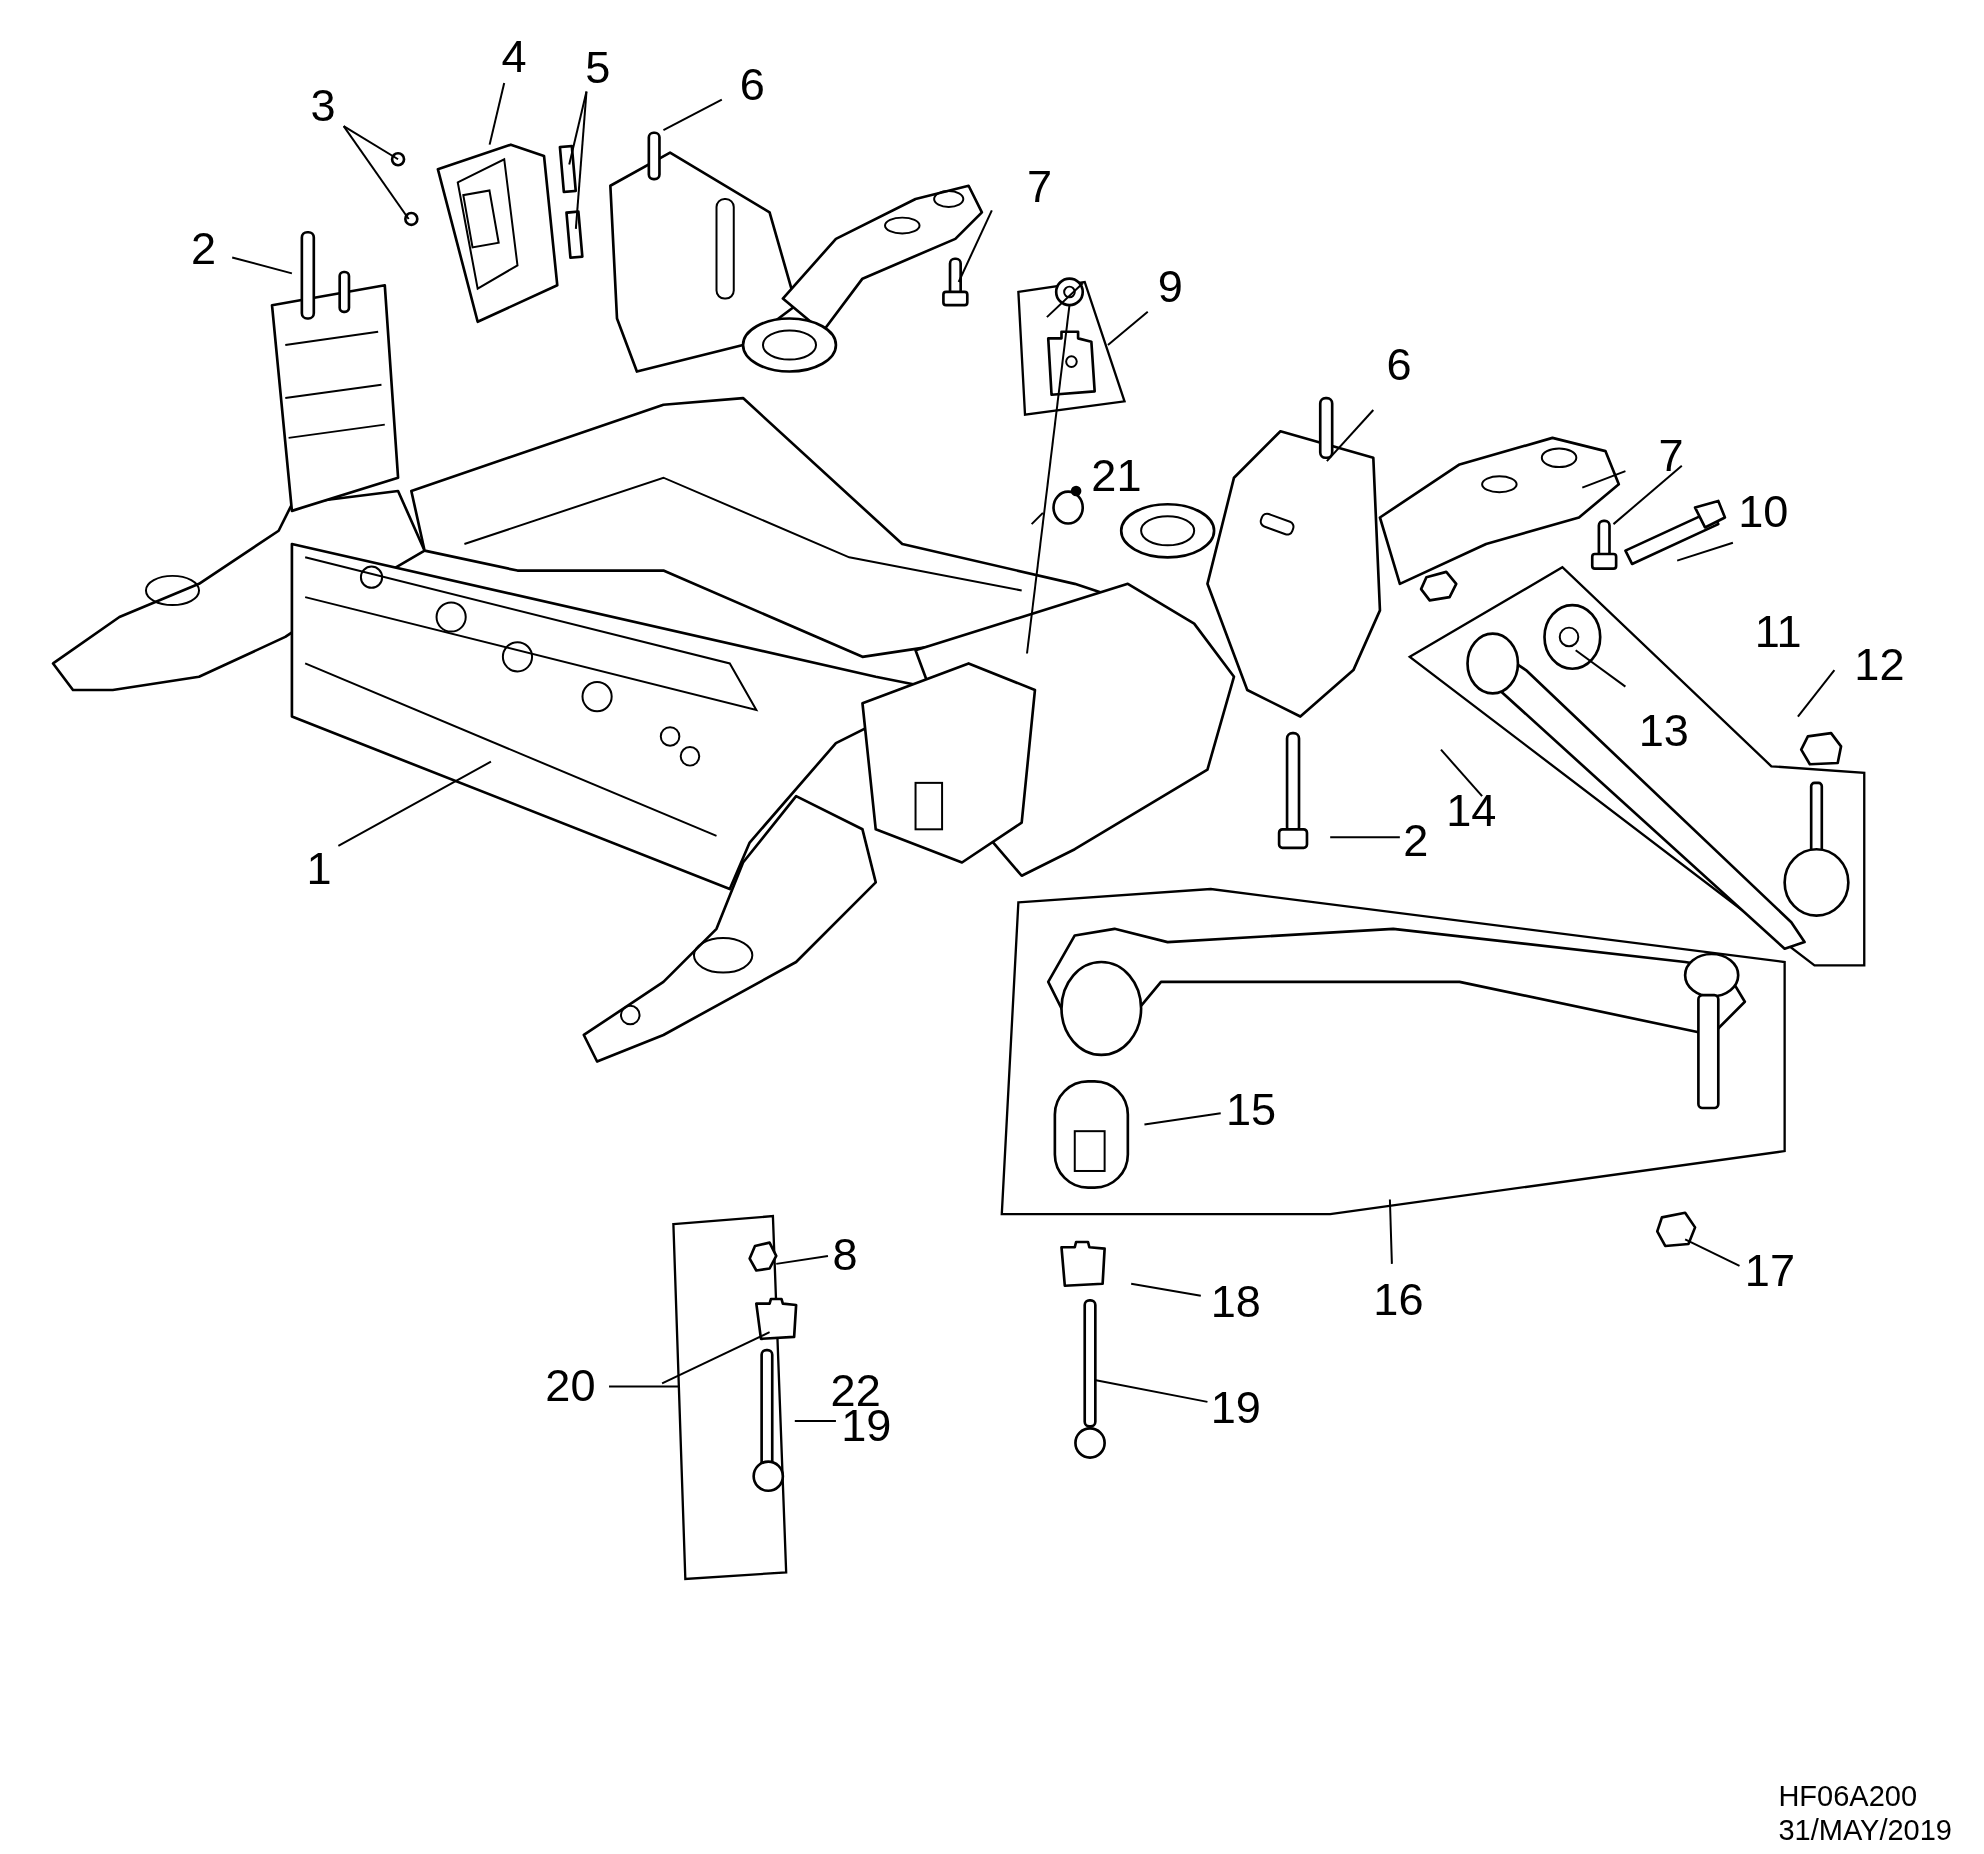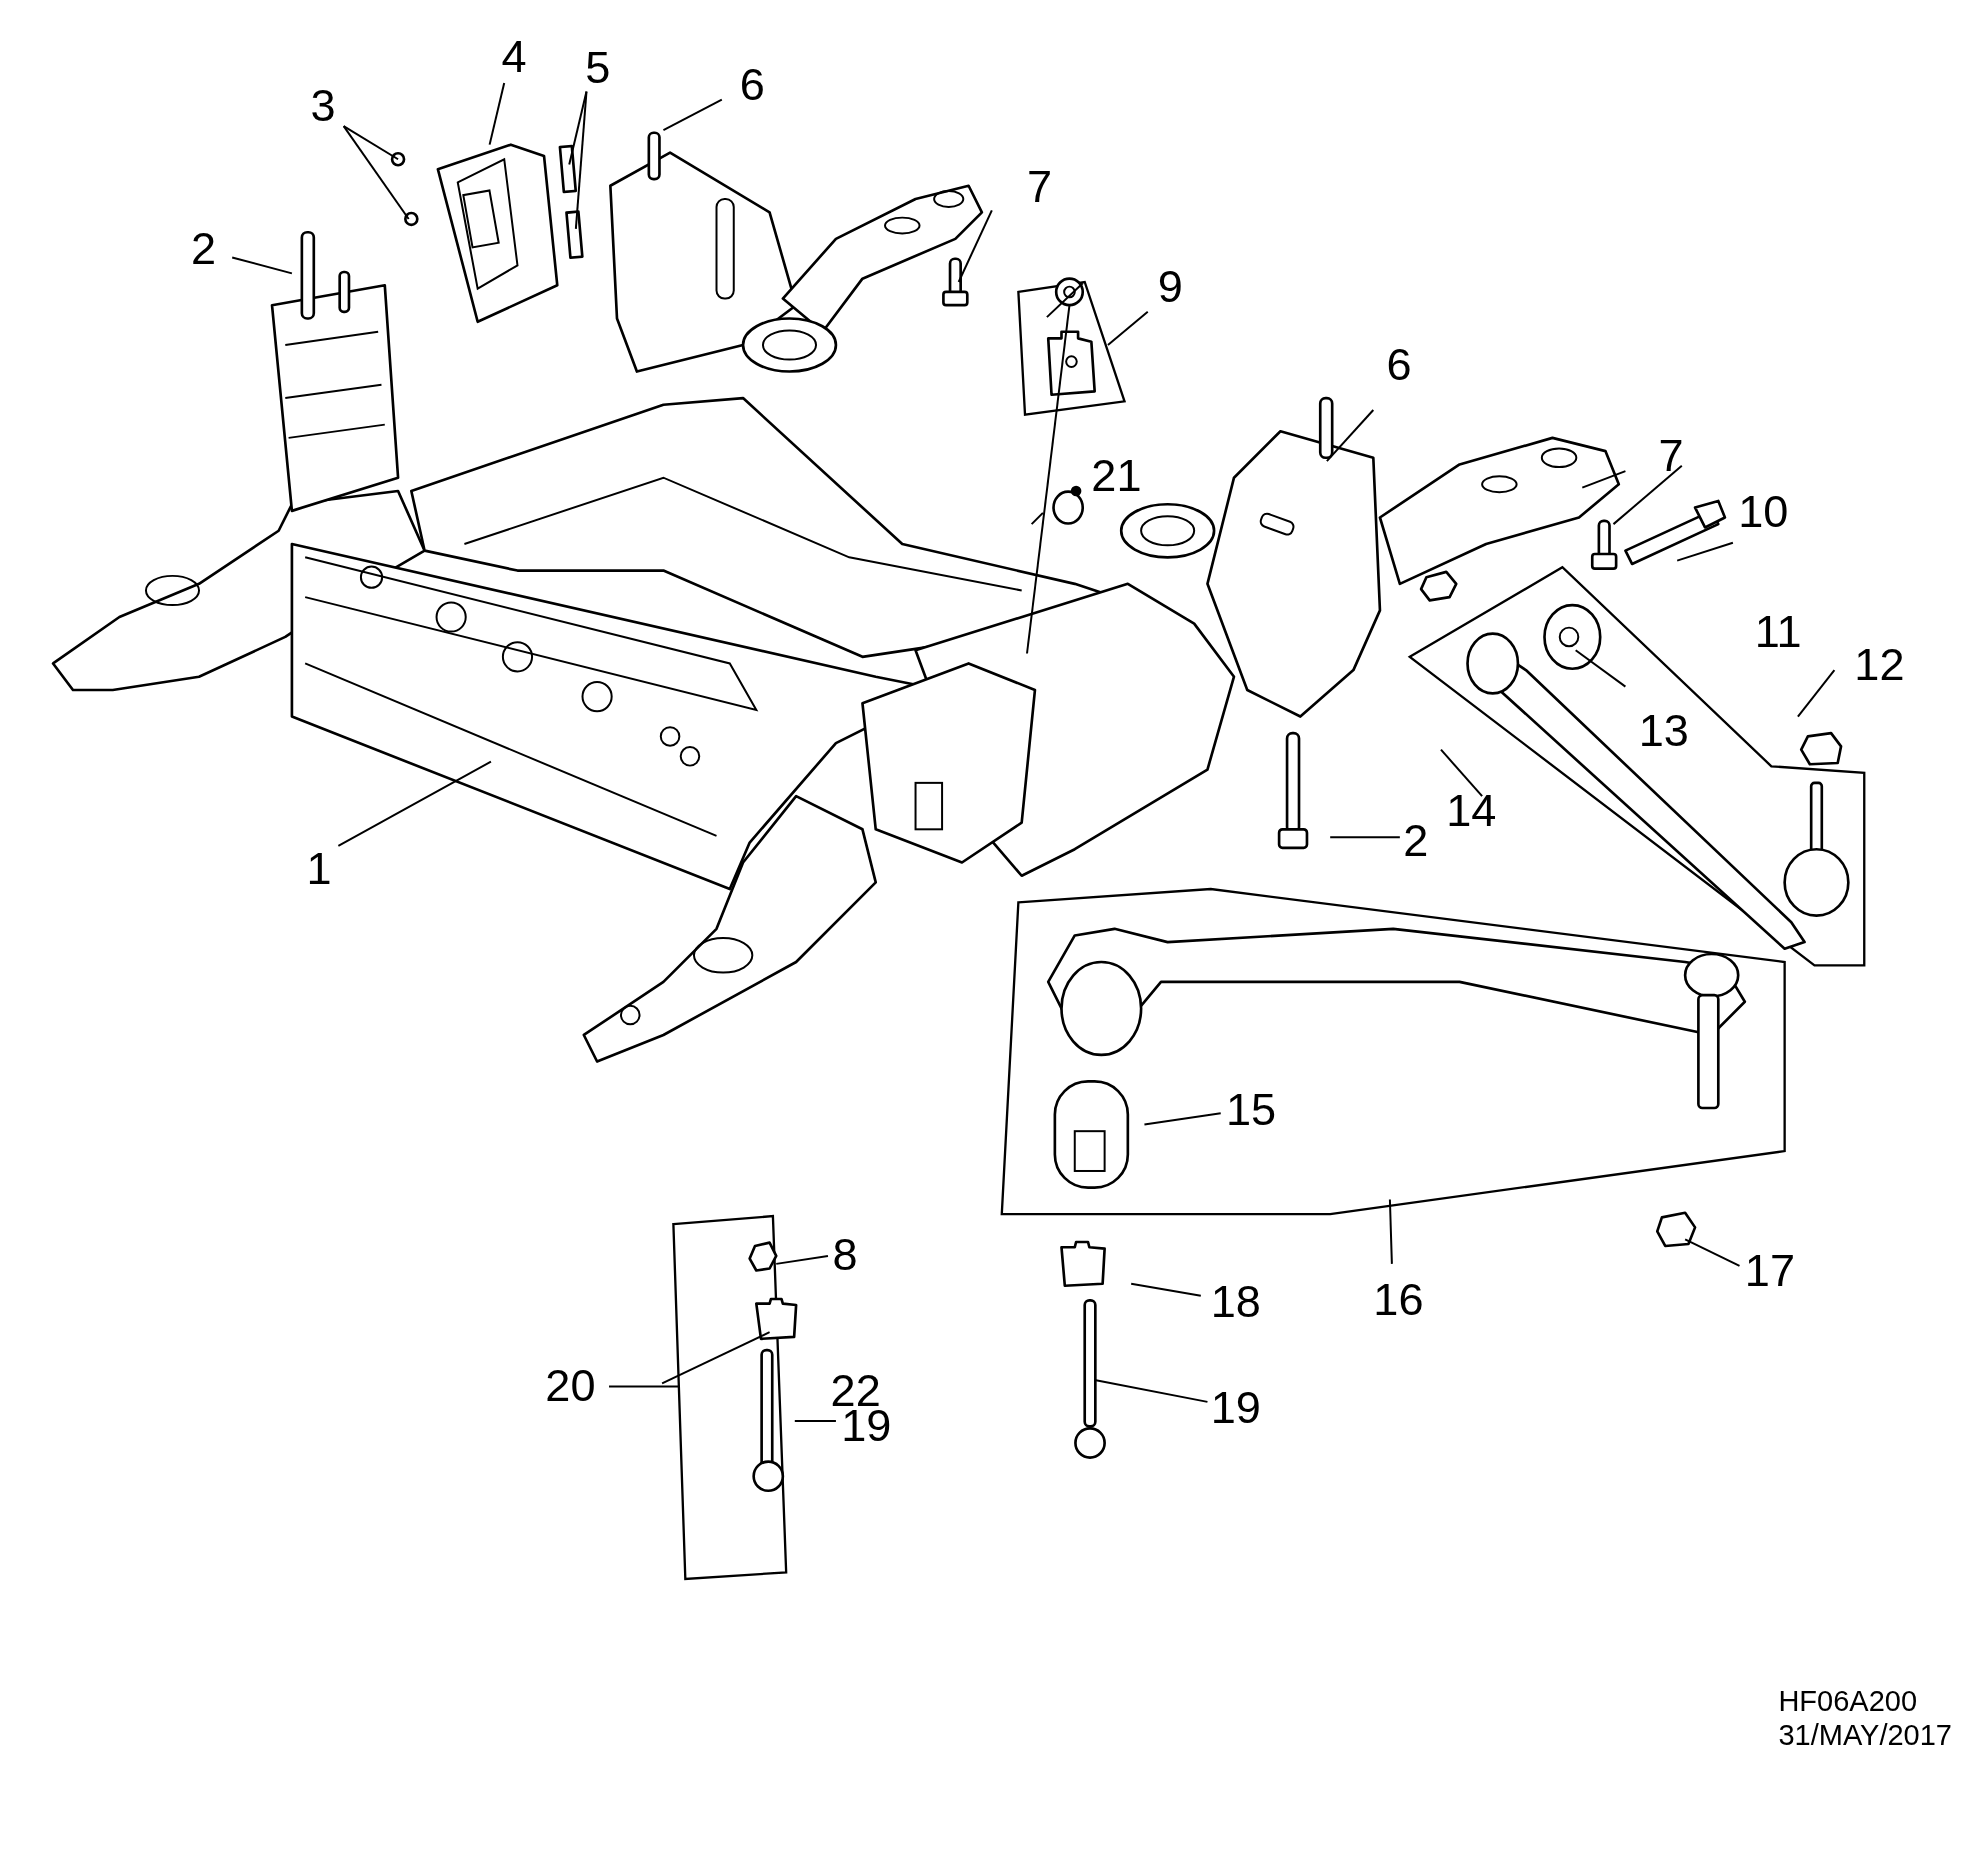--- a/index.html
+++ b/index.html
@@ -212,17 +212,17 @@
     <text class="lbl" x="2630" y="1938">17</text>
     <text class="lbl" x="1825" y="1985">18</text>
     <text class="lbl" x="1825" y="2145">19</text>
     <text class="lbl" x="1268" y="2172">19</text>
     <text class="lbl" x="822" y="2112">20</text>
     <text class="lbl" x="1645" y="740">21</text>
     <text class="lbl" x="1252" y="2120">22</text>
   </g>
 </svg>
 
-<div class="foot" style="top:1684px;">
+<div class="foot" style="top:1779px;">
   <div>HF06A200</div>
-  <div>31/MAY/2017</div>
+  <div>31/MAY/2019</div>
 </div>
 
 
 </body></html>

